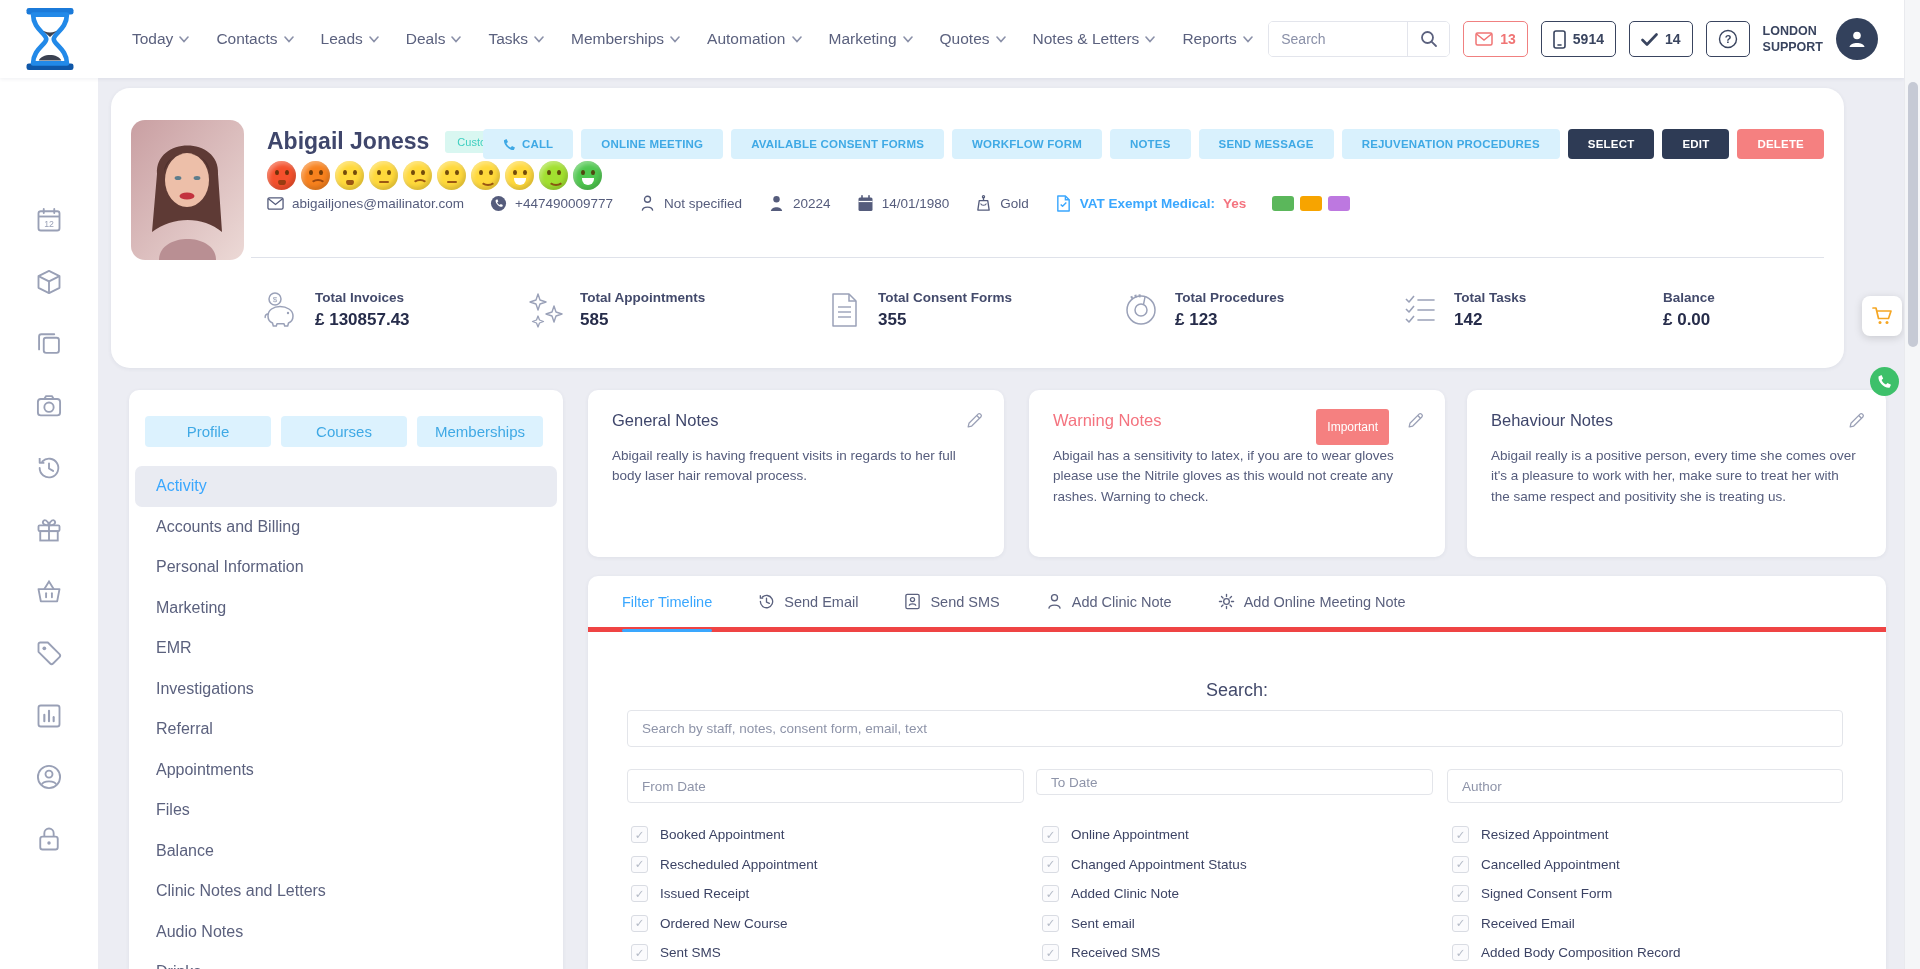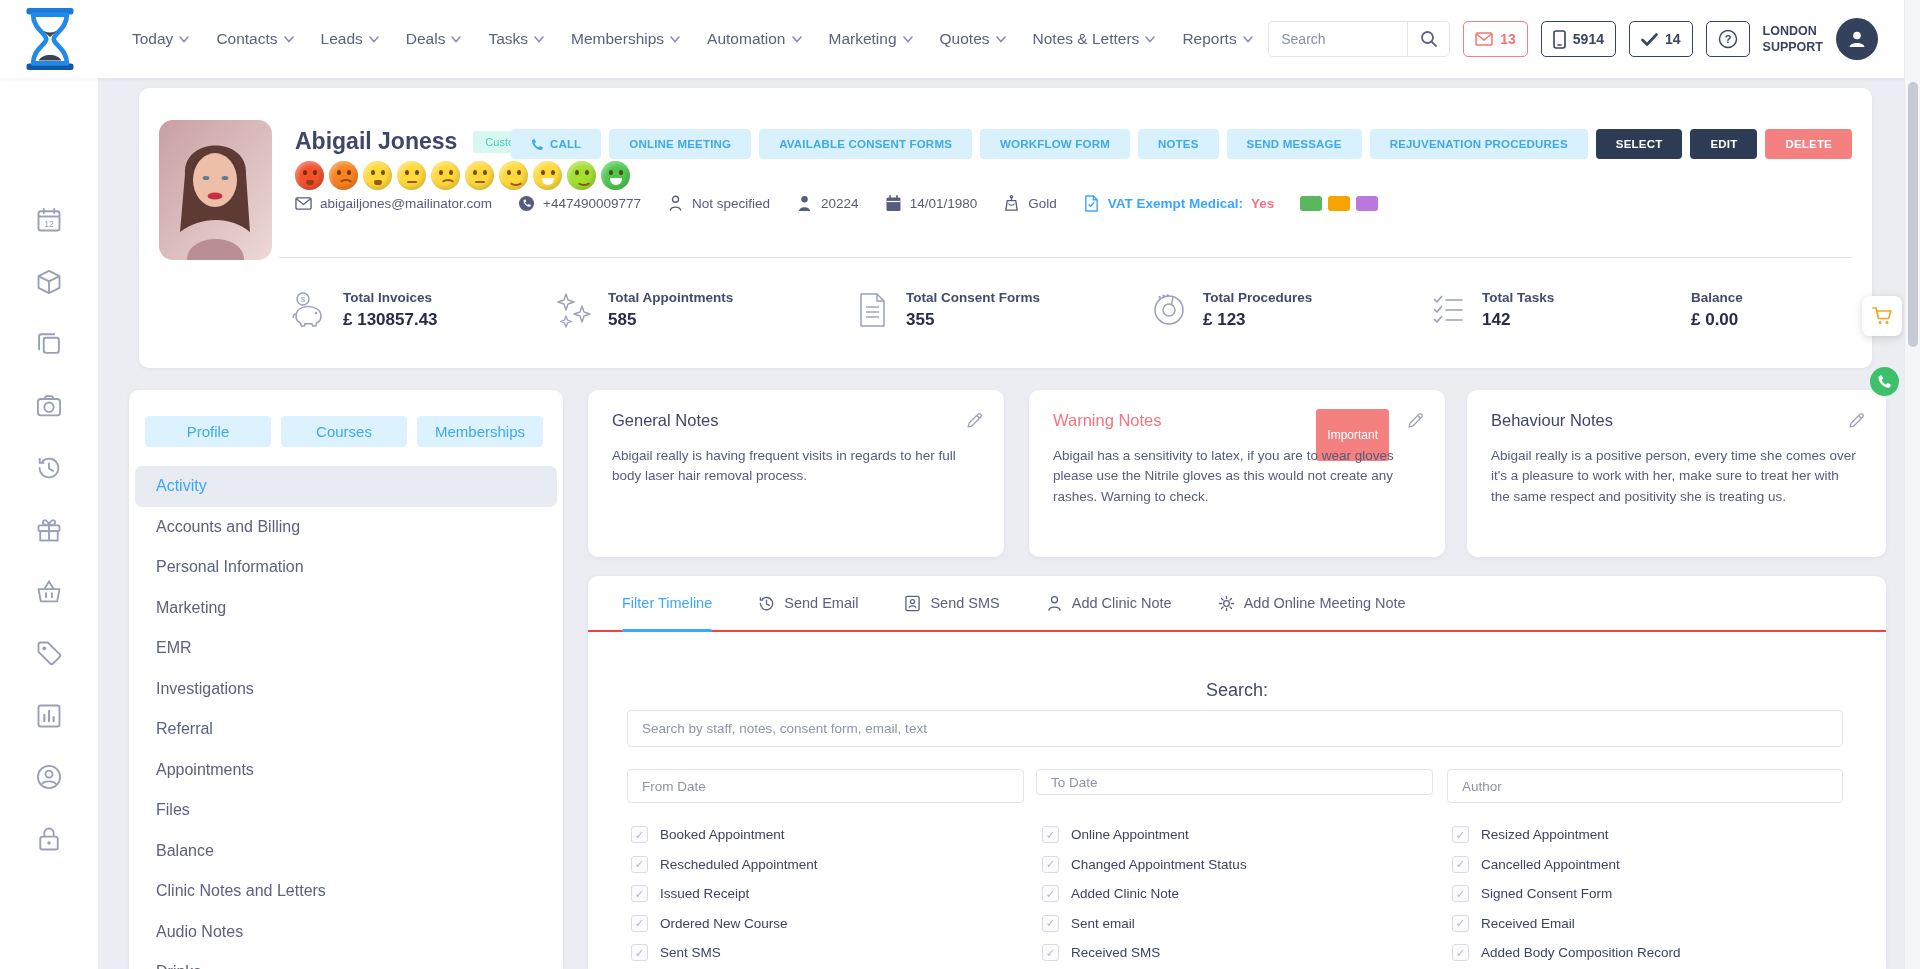--- a/index.html
+++ b/index.html
@@ -30,21 +30,21 @@
   .scroll-thumb { position:absolute; left:3px; top:82px; width:10px; height:265px; border-radius:5px; background:#c6cad5; cursor:pointer; }
 
   
   .sidebar { position:absolute; left:0; top:78px; width:98px; height:891px; background:#fff; z-index:5; }
   .side-icon { position:absolute; left:35px; width:28px; height:28px; color:#99a0b6; cursor:pointer; }
 
   
   .card { position:absolute; background:#fff; border-radius:10px; box-shadow:0 1px 4px rgba(40,50,90,.07); }
 
   
-  .profile-card { left:139px; top:88px; width:1733px; height:280px; }
+  .profile-card { left:111px; top:88px; width:1733px; height:280px;border-radius:19px; }
   .photo { position:absolute; left:20px; top:32px; width:113px; height:140px; border-radius:14px; overflow:hidden; }
   .name-row { position:absolute; left:156px; top:40px; display:flex; align-items:center; gap:16px; }
   .client-name { font-size:23px; color:#3f466b; font-weight:bold; }
   .cust-badge { background:#d9f7f1; color:#3fcfc0; font-size:11px; padding:5px 12px; border-radius:3px; }
   .mood-row { position:absolute; left:156px; top:73px; display:flex; gap:5px; }
   .face { width:29px; height:29px; border-radius:50%; position:relative; cursor:pointer;
     box-shadow:inset -2px -3px 4px rgba(0,0,0,.15), inset 2px 3px 4px rgba(255,255,255,.35); }
   .face::before { content:""; position:absolute; top:9px; left:8px; width:3.6px; height:5.2px; border-radius:50%;
     background:rgba(80,40,0,.8); box-shadow:10px 0 0 rgba(80,40,0,.8); }
   .face.frown-open::after { content:""; position:absolute; left:11px; top:19px; width:8px; height:5px;
@@ -89,26 +89,26 @@
 
   
   .note { top:390px; height:167px; }
   .note-general { left:588px; width:416px; }
   .note-warning { left:1029px; width:416px; }
   .note-behaviour { left:1467px; width:419px; }
   .note-title { position:absolute; left:24px; top:21px; font-size:16.5px; color:#3f466b; }
   .note-title.red { color:#f4737f; }
   .pencil { position:absolute; right:20px; top:21px; width:19px; height:19px; color:#9aa0b6; cursor:pointer; }
   .important-badge { position:absolute; right:56px; top:19px; background:#f58080; color:#fff; font-size:12px;
-    padding:19px 11px; border-radius:3px; }
+    padding:11px 11px; border-radius:3px; }
   .note-body { position:absolute; left:24px; right:28px; top:56px; font-size:13.5px; line-height:1.5; color:#555c7c; }
 
   
   .timeline { left:588px; top:576px; width:1298px; height:393px; border-radius:10px 10px 0 0; overflow:hidden; }
-  .t-tabs { position:absolute; left:0; top:0; width:100%; height:56px; border-bottom:2px solid #ef4444;
+  .t-tabs { position:absolute; left:0; top:0; width:100%; height:56px; border-bottom:5px solid #ef4444;
     display:flex; align-items:center; gap:46px; padding-left:34px; }
   .t-tab { display:flex; align-items:center; gap:9px; font-size:14.5px; color:#5b617e; cursor:pointer; white-space:nowrap; }
   .t-tab.active { color:#3aa7fe; }
   .t-icn { width:17px; height:17px; color:#5b617e; }
   .t-underline { position:absolute; left:34px; top:53px; width:90px; height:3px; background:#3aa7fe; border-radius:2px; }
   .t-search-label { position:absolute; top:104px; left:0; width:100%; text-align:center; font-size:18px; color:#434a6b; }
   .t-input { position:absolute; border:1px solid #e3e5ea; border-radius:4px; font-family:inherit; font-size:13.5px;
     color:#555c7c; padding:0 14px; outline:none; }
   .t-input::placeholder { color:#8e94a9; }
   .t-search { left:39px; top:134px; width:1216px; height:37px; }

